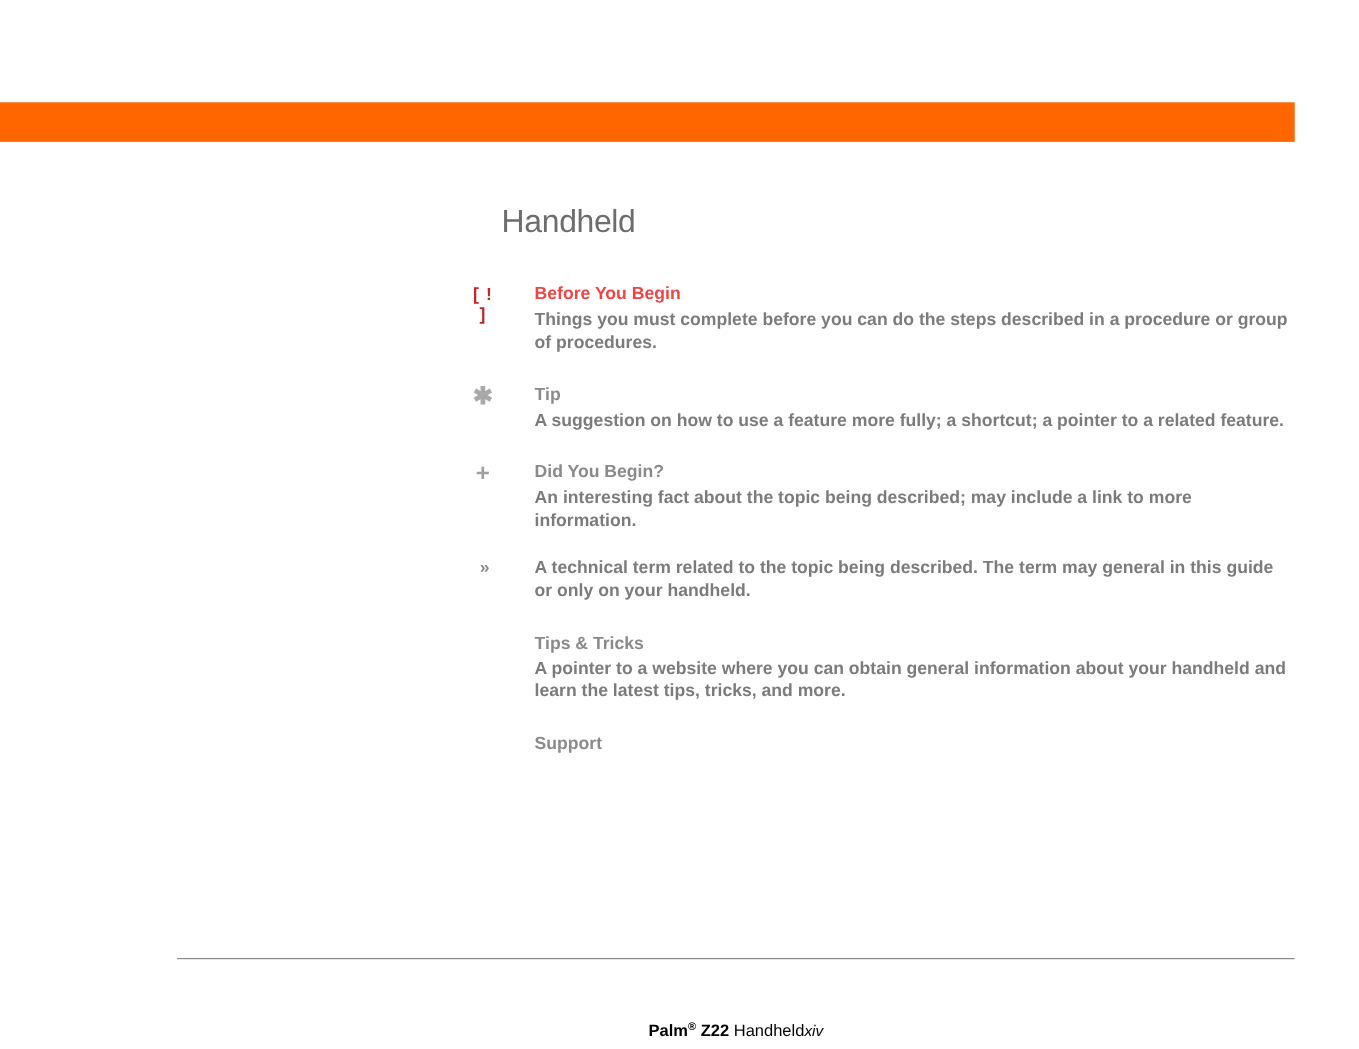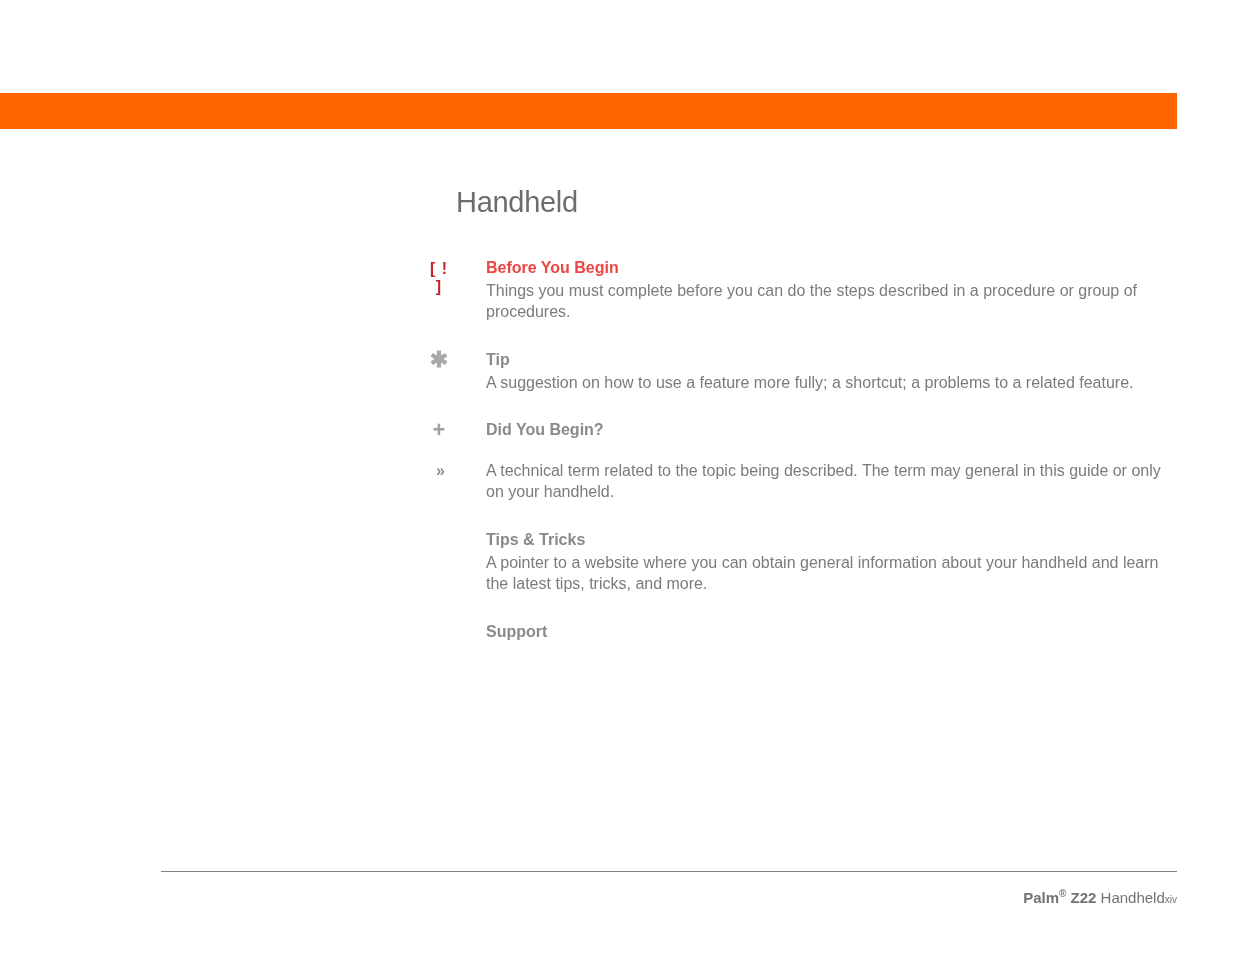--- a/index.html
+++ b/index.html
@@ -77,76 +77,78 @@
 
   .entry-title {
     font-weight: 700;
     font-size: 16px;
     margin-bottom: 4px;
   }
   .entry-body {
     font-size: 16px;
     color: #7b7b7b;
     line-height: 1.3;
+    font-weight: bold;
   }
 
   .title-red   { color: #ef4444; }
   .title-gray  { color: #8a8a8a; margin-top: 28px; }
 
   .entry-indent { padding-left: 30px; }
 
   .footer-rule {
     position: absolute;
     left: 161px;
     top: 871px;
     width: 1016px;
     height: 1px;
     background: #808080;
   }
 
   .footer {
     position: absolute;
     left: 161px;
-    top: 888px;
+    top: 928px;
     width: 1016px;
     display: flex;
-    justify-content: flex-end;
+    justify-content: center;
     align-items: baseline;
-    color: #737373;
+    color: #000000;
     font-size: 15px;
   }
   .footer .product strong { font-weight: 700; }
   .footer .product sup { font-size: 10px; vertical-align: super; }
-  .footer .pagenum { font-size: 10px; }
+  .footer .pagenum { font-size: 14px; font-style: italic; }
 </style>
 </head>
 <body>
 
 <div class="page">
 
   <div class="orange-band"></div>
 
   <div class="content">
     <h1 class="page-title">Handheld</h1>
 
     <div class="entry entry-indent">
       <span class="icon icon-bracket">[ ! ]</span>
       <div class="entry-title title-red">Before You Begin</div>
       <div class="entry-body">Things you must complete before you can do the steps described in a procedure or group of procedures.</div>
     </div>
 
     <div class="entry entry-indent">
       <span class="icon icon-star">✱</span>
       <div class="entry-title title-gray">Tip</div>
-      <div class="entry-body">A suggestion on how to use a feature more fully; a shortcut; a problems to a related feature.</div>
+      <div class="entry-body">A suggestion on how to use a feature more fully; a shortcut; a pointer to a related feature.</div>
     </div>
 
     <div class="entry entry-indent">
       <span class="icon icon-plus">+</span>
       <div class="entry-title title-gray">Did You Begin?</div>
+      <div class="entry-body">An interesting fact about the topic being described; may include a link to more information.</div>
     </div>
 
     <div class="entry entry-indent tight">
       <span class="icon icon-chevrons">»</span>
       <div class="entry-body">A technical term related to the topic being described. The term may general in this guide or only on your handheld.</div>
     </div>
 
     <div class="entry entry-indent tight">
       <div class="entry-title title-gray">Tips &amp; Tricks</div>
       <div class="entry-body">A pointer to a website where you can obtain general information about your handheld and learn the latest tips, tricks, and more.</div>

